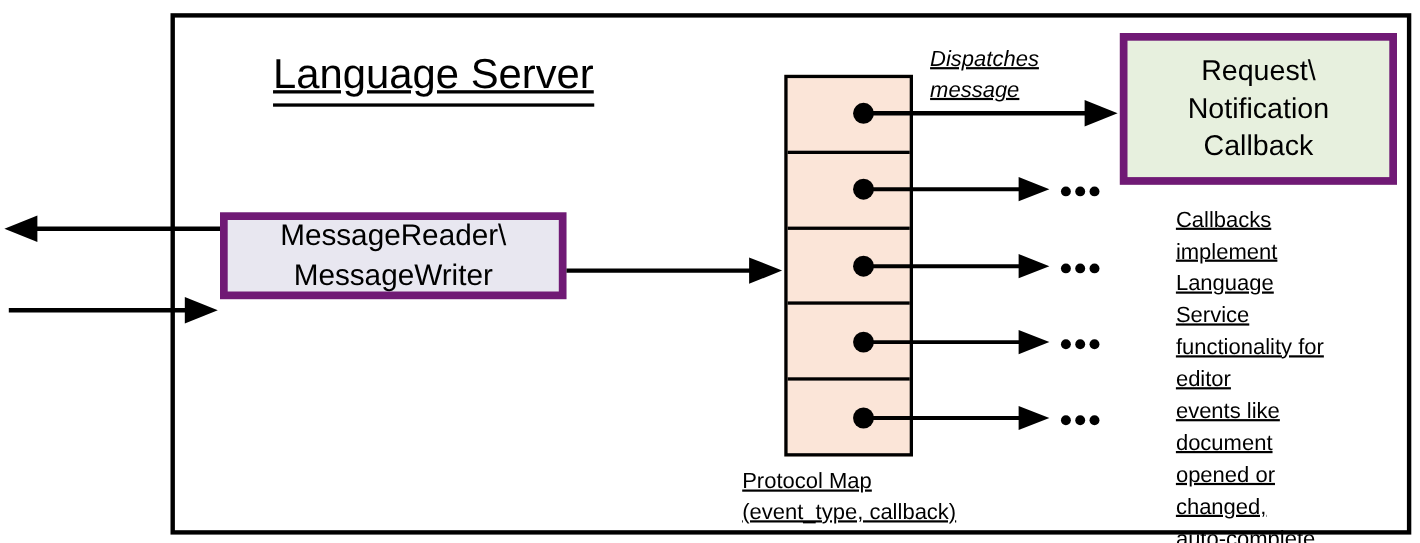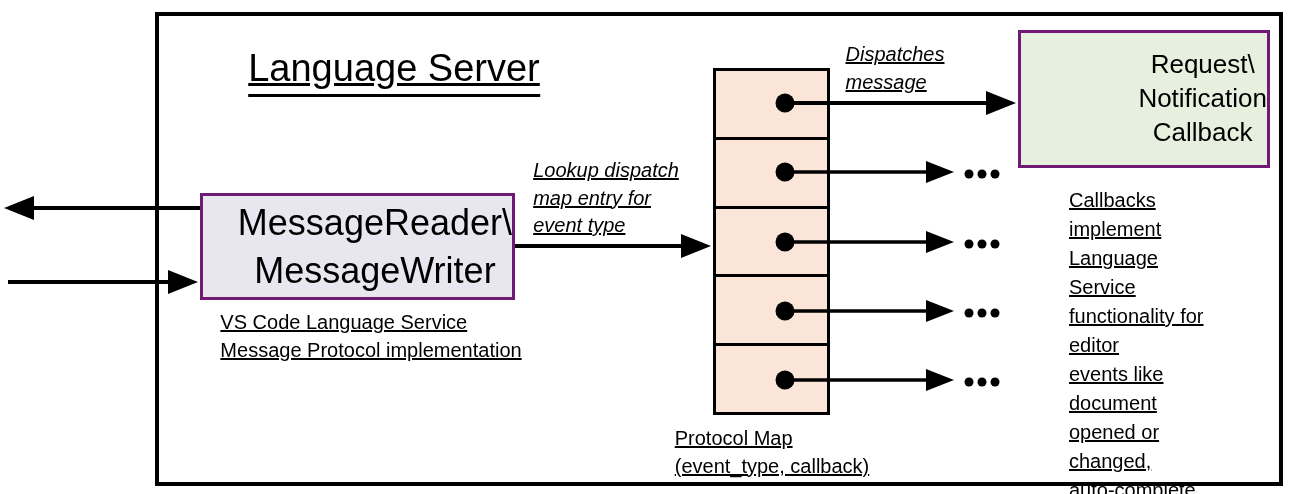--- a/index.html
+++ b/index.html
@@ -16,27 +16,27 @@
   .outer-box{
     left:155px;top:12px;width:1128px;height:474px;
     border:4px solid #000;box-sizing:border-box;
   }
   .diagram-title{
     left:394px;top:46px;
     font-size:38px;line-height:1.2;
     border-bottom:3px solid #000;padding-bottom:2px;
   }
   .node-box{
-    box-sizing:border-box;border:3px solid #701a75;
-    display:flex;align-items:center;justify-content:flex-end;
+    box-sizing:border-box;border:7px solid #701a75;
+    display:flex;align-items:center;justify-content:center;
     text-align:center;white-space:pre-line;
   }
   .reader-box{
-    left:200px;top:193px;width:315px;height:107px;
-    background:#e8e7f0;font-size:36px;line-height:1.32;
+    left:200px;top:193px;width:315px;height:79px;
+    background:#e8e7f0;font-size:27px;line-height:1.32;
   }
   .callback-box{
     left:1018px;top:30px;width:252px;height:138px;
     background:#e7f0de;font-size:26px;line-height:1.3;
   }
   .dispatch-map{
     left:713px;top:68px;width:117px;height:347px;
     box-sizing:border-box;border:3px solid #000;background:#fbe5d8;
     display:flex;flex-direction:column;
   }
@@ -58,22 +58,20 @@
 <div id="canvas">
 
   <div class="abs outer-box"></div>
 
   <div class="abs centered diagram-title">Language Server</div>
 
   <div class="abs node-box reader-box">
     <span>MessageReader\
 MessageWriter</span>
   </div>
-  <div class="abs centered small-label reader-caption">VS Code Language Service
-Message Protocol implementation</div>
 
   <div class="abs dispatch-map">
     <div class="dispatch-cell"></div>
     <div class="dispatch-cell"></div>
     <div class="dispatch-cell"></div>
     <div class="dispatch-cell"></div>
     <div class="dispatch-cell"></div>
   </div>
   <div class="abs centered small-label map-caption">Protocol Map
 (event_type, callback)</div>
@@ -84,23 +82,20 @@
 Callback</span>
   </div>
   <div class="abs centered small-label callback-caption">Callbacks implement
 Language Service
 functionality for editor
 events like document
 opened or changed,
 auto-complete,
 diagnostics, and hover</div>
 
-  <div class="abs centered italic-label lookup-label">Lookup dispatch
-map entry for
-event type</div>
   <div class="abs centered italic-label dispatches-label">Dispatches
 message</div>
 
   <svg class="abs wires" width="1291" height="494" viewBox="0 0 1291 494">
 
     <g>
       <line x1="200" y1="208" x2="30" y2="208" stroke="#000" stroke-width="4"></line>
       <polygon points="4,208 34,196 34,220" fill="#000"></polygon>
     </g>
 

